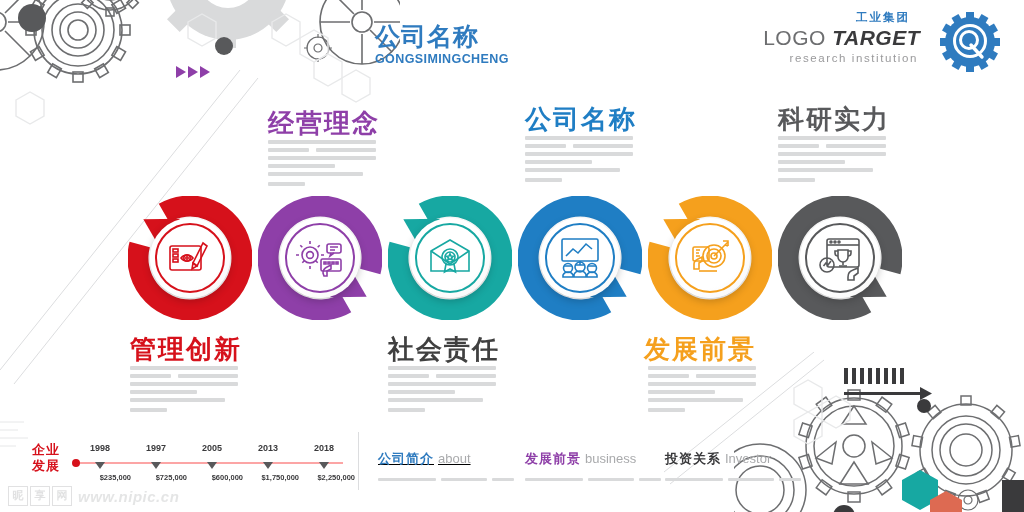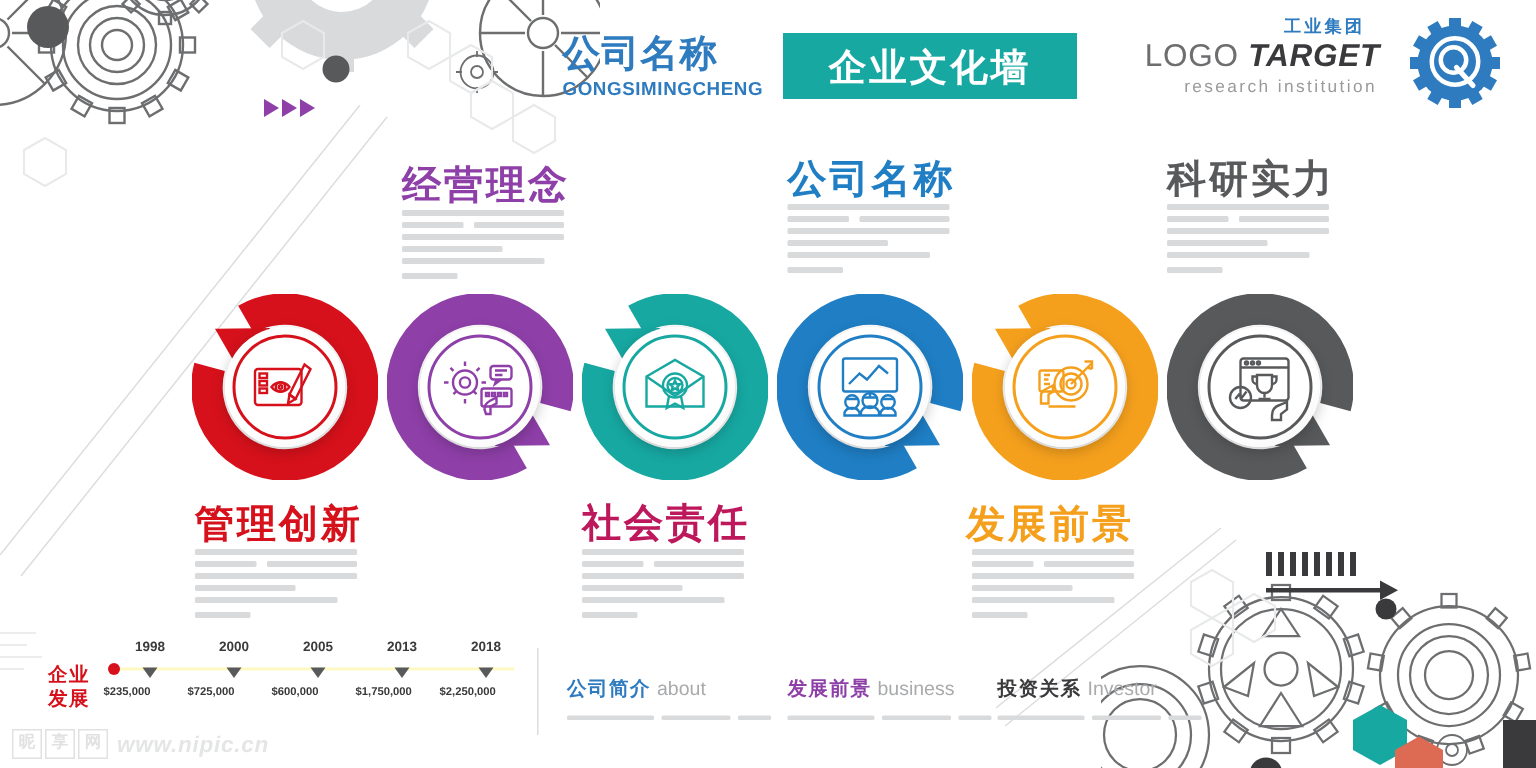--- a/index.html
+++ b/index.html
@@ -35,26 +35,26 @@
   .node{position:absolute;width:124px;height:124px;}
   .arrowring{position:absolute;left:0;top:0;width:124px;height:124px;}
   .disc{position:absolute;left:22px;top:22px;width:80px;height:80px;border-radius:50%;
         background:radial-gradient(circle at 35% 30%,#ffffff 0%,#ffffff 62%,#f2f2f2 100%);
         box-shadow:0 3px 9px rgba(0,0,0,.22);}
   .disc:after{content:"";position:absolute;left:5px;top:5px;right:5px;bottom:5px;border-radius:50%;border:2.5px solid currentColor;}
   .ico{position:absolute;left:15px;top:15px;width:50px;height:50px;}
 
   
   #tl-label{position:absolute;left:32px;bottom:38px;width:42px;font-size:13px;font-weight:bold;color:#d6111b;line-height:16px;letter-spacing:1px;}
-  #timeline{position:absolute;left:78px;bottom:65px;width:265px;height:2px;background:#fef9c3;}
+  #timeline{position:absolute;left:78px;bottom:48px;width:265px;height:2px;background:#fca5a5;}
   #timeline .dot{position:absolute;left:-6px;top:-3px;width:8px;height:8px;border-radius:50%;background:#d6111b;}
   .tick{position:absolute;top:-3px;}
   .tick .car{position:absolute;left:-5px;top:3px;width:0;height:0;border-left:5px solid transparent;border-right:5px solid transparent;border-top:7px solid #58595b;}
   .tick .yr{position:absolute;left:-18px;top:-16px;width:36px;text-align:center;font-size:9px;font-weight:bold;color:#3a3a3c;}
-  .tick .amt{position:absolute;left:-31px;top:14px;width:62px;text-align:left;font-size:7.5px;font-weight:bold;color:#3a3a3c;white-space:nowrap;}
+  .tick .amt{position:absolute;left:-31px;top:14px;width:62px;text-align:right;font-size:7.5px;font-weight:bold;color:#3a3a3c;white-space:nowrap;}
   #vdiv{position:absolute;left:358px;bottom:22px;width:1px;height:58px;background:#dcdddf;}
 
   .navlink{position:absolute;bottom:44px;font-size:13px;white-space:nowrap;}
   .navlink b{font-weight:bold;letter-spacing:1px;}
   .navlink s{text-decoration:none;color:#a9aaac;margin-left:4px;}
   .navlines{position:absolute;bottom:24px;}
   .navlines i{display:inline-block;background:#d9dadb;height:3px;margin-right:5px;vertical-align:middle;border-radius:1px;}
 
   
   #wm-left{position:absolute;left:8px;bottom:3px;height:26px;display:flex;align-items:center;opacity:.55;}
@@ -261,23 +261,20 @@
       <rect x="158" y="18" width="4" height="16"></rect>
         <rect x="166" y="18" width="4" height="16"></rect>
       <rect x="110" y="42" width="78" height="3"></rect>
       <polygon points="186,37 198,43.5 186,50"></polygon>
     </g>
   </svg>
 
   <div class="hdr">
     <div id="company-name">公司名称</div>
     <div id="company-name-py">GONGSIMINGCHENG</div>
-    <div id="culture-badge">
-      <span>企业文化墙</span>
-    </div>
 
     <div id="logo-block">
       <div id="logo-cn">工业集团</div>
       <div id="logo-main"><span>LOGO </span><b>TARGET</b></div>
       <div id="logo-sub">research institution</div>
       <svg id="logo-gear" viewBox="0 0 60 60">
         <g fill="#2f7bbf">
           <circle cx="30" cy="30" r="25"></circle>
           <g>
             <rect x="26" y="0" width="8" height="8"></rect>
@@ -451,21 +448,21 @@
         <div style="margin-bottom: 4px; height: 4px;"><span style="display: inline-block; width: 88%; height: 4px; background: rgb(217, 218, 219); border-radius: 1px; vertical-align: top;"></span></div>
       </div>
       <div class="hd" style="left: 268px; top: 110px; color: rgb(142, 63, 168);">经营理念</div>
       <div class="lines" style="left: 268px; top: 140px; width: 108px;">
         <div style="margin-bottom: 4px; height: 4px;"><span style="display: inline-block; width: 100%; height: 4px; background: rgb(217, 218, 219); border-radius: 1px; vertical-align: top;"></span></div>
         <div style="margin-bottom: 4px; height: 4px;"><span style="display: inline-block; width: 38%; height: 4px; background: rgb(217, 218, 219); border-radius: 1px; vertical-align: top;"></span><span style="display: inline-block; width: 6%;"></span><span style="display: inline-block; width: 56%; height: 4px; background: rgb(217, 218, 219); border-radius: 1px; vertical-align: top;"></span></div>
         <div style="margin-bottom: 4px; height: 4px;"><span style="display: inline-block; width: 100%; height: 4px; background: rgb(217, 218, 219); border-radius: 1px; vertical-align: top;"></span></div>
         <div style="margin-bottom: 4px; height: 4px;"><span style="display: inline-block; width: 62%; height: 4px; background: rgb(217, 218, 219); border-radius: 1px; vertical-align: top;"></span><span style="display: inline-block; width: 6%;"></span><span style="display: inline-block; width: 34%; height: 4px; background: rgb(217, 218, 219); border-radius: 1px; vertical-align: top;"></span></div>
         <div style="margin-bottom: 4px; height: 4px;"><span style="display: inline-block; width: 88%; height: 4px; background: rgb(217, 218, 219); border-radius: 1px; vertical-align: top;"></span></div>
       </div>
-      <div class="hd" style="left: 388px; top: 336px; color: #be185d; font-family: Liberation Serif, serif;">社会责任</div>
+      <div class="hd" style="left: 388px; top: 336px; color: #404040;">社会责任</div>
       <div class="lines" style="left: 388px; top: 366px; width: 108px;">
         <div style="margin-bottom: 4px; height: 4px;"><span style="display: inline-block; width: 100%; height: 4px; background: rgb(217, 218, 219); border-radius: 1px; vertical-align: top;"></span></div>
         <div style="margin-bottom: 4px; height: 4px;"><span style="display: inline-block; width: 38%; height: 4px; background: rgb(217, 218, 219); border-radius: 1px; vertical-align: top;"></span><span style="display: inline-block; width: 6%;"></span><span style="display: inline-block; width: 56%; height: 4px; background: rgb(217, 218, 219); border-radius: 1px; vertical-align: top;"></span></div>
         <div style="margin-bottom: 4px; height: 4px;"><span style="display: inline-block; width: 100%; height: 4px; background: rgb(217, 218, 219); border-radius: 1px; vertical-align: top;"></span></div>
         <div style="margin-bottom: 4px; height: 4px;"><span style="display: inline-block; width: 62%; height: 4px; background: rgb(217, 218, 219); border-radius: 1px; vertical-align: top;"></span><span style="display: inline-block; width: 6%;"></span><span style="display: inline-block; width: 34%; height: 4px; background: rgb(217, 218, 219); border-radius: 1px; vertical-align: top;"></span></div>
         <div style="margin-bottom: 4px; height: 4px;"><span style="display: inline-block; width: 88%; height: 4px; background: rgb(217, 218, 219); border-radius: 1px; vertical-align: top;"></span></div>
       </div>
       <div class="hd" style="left: 525px; top: 106px; color: rgb(31, 126, 196);">公司名称</div>
       <div class="lines" style="left: 525px; top: 136px; width: 108px;">
         <div style="margin-bottom: 4px; height: 4px;"><span style="display: inline-block; width: 100%; height: 4px; background: rgb(217, 218, 219); border-radius: 1px; vertical-align: top;"></span></div>
@@ -497,21 +494,21 @@
     <div>发展</div>
   </div>
   <div id="timeline">
     <div class="dot"></div>
   <div class="tick" style="left: 22px;">
         <div class="yr">1998</div>
      <div class="car"></div>
      <div class="amt">$235,000</div>
       </div>
       <div class="tick" style="left: 78px;">
-        <div class="yr">2000</div>
+        <div class="yr">1997</div>
      <div class="car"></div>
      <div class="amt">$725,000</div>
       </div>
       <div class="tick" style="left: 134px;">
         <div class="yr">2005</div>
      <div class="car"></div>
      <div class="amt">$600,000</div>
       </div>
       <div class="tick" style="left: 190px;">
         <div class="yr">2013</div>
@@ -519,21 +516,21 @@
      <div class="amt">$1,750,000</div>
       </div>
       <div class="tick" style="left: 246px;">
         <div class="yr">2018</div>
      <div class="car"></div>
      <div class="amt">$2,250,000</div>
       </div>
     </div>
   <div id="vdiv"></div>
   <div id="links-layer">
-      <div class="navlink" style="left: 378px;"><b style="color:#2f7bbf">公司简介</b><s>about</s></div>
+      <div class="navlink" style="left: 378px; text-decoration: underline;"><b style="color:#2f7bbf">公司简介</b><s>about</s></div>
       <div class="navlines" style="left: 378px;"><i style="width: 58px;"></i><i style="width: 46px;"></i><i style="width: 22px;"></i></div>
       <div class="navlink" style="left: 525px;"><b style="color:#8e3fa8">发展前景</b><s>business</s></div>
       <div class="navlines" style="left: 525px;"><i style="width: 58px;"></i><i style="width: 46px;"></i><i style="width: 22px;"></i></div>
       <div class="navlink" style="left: 665px;"><b style="color:#3a3a3c">投资关系</b><s>Investor</s></div>
       <div class="navlines" style="left: 665px;"><i style="width: 58px;"></i><i style="width: 46px;"></i><i style="width: 22px;"></i></div>
     </div>
 
   <div id="wm-left">
     <div class="bx">昵</div>
     <div class="bx">享</div>

